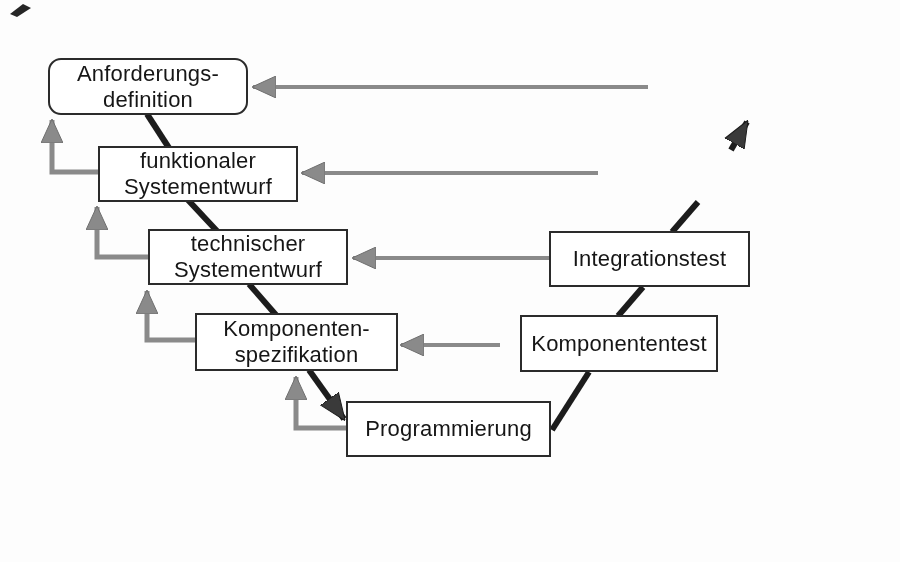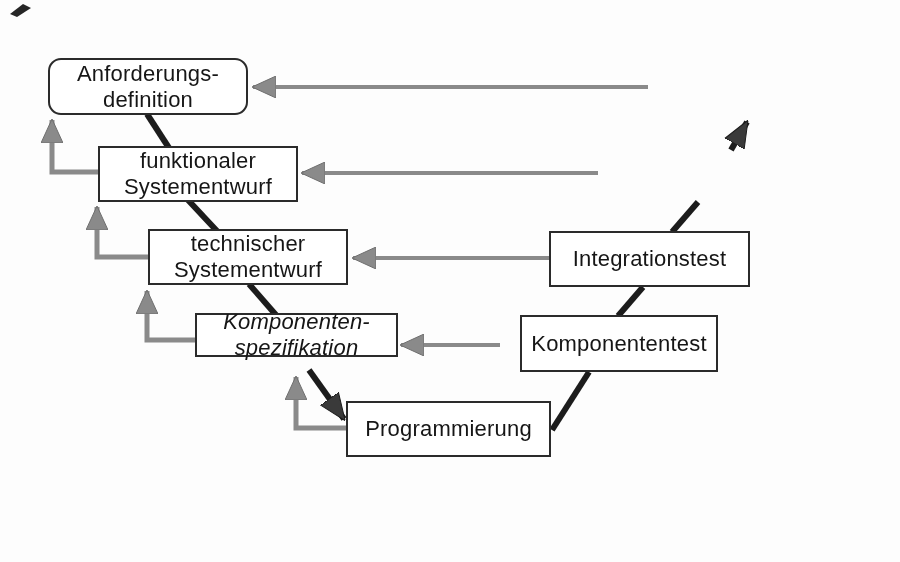--- a/index.html
+++ b/index.html
@@ -86,21 +86,21 @@
   <div class="node" style="left:98px;  top:146px; width:200px; height:56px;">
     <span class="label">funktionaler
 Systementwurf</span>
   </div>
 
   <div class="node" style="left:148px; top:229px; width:200px; height:56px;">
     <span class="label">technischer
 Systementwurf</span>
   </div>
 
-  <div class="node" style="left:195px; top:313px; width:203px; height:44px;font-style:italic;">
+  <div class="node" style="left:195px; top:313px; width:203px; height:58px;">
     <span class="label">Komponenten-
 spezifikation</span>
   </div>
 
   <div class="node" style="left:346px; top:401px; width:205px; height:56px;">
     <span class="label">Programmierung</span>
   </div>
 
   <div class="node" style="left:500px; top:315px; width:198px; height:57px;margin-left:20px;">
     <span class="label">Komponententest</span>

